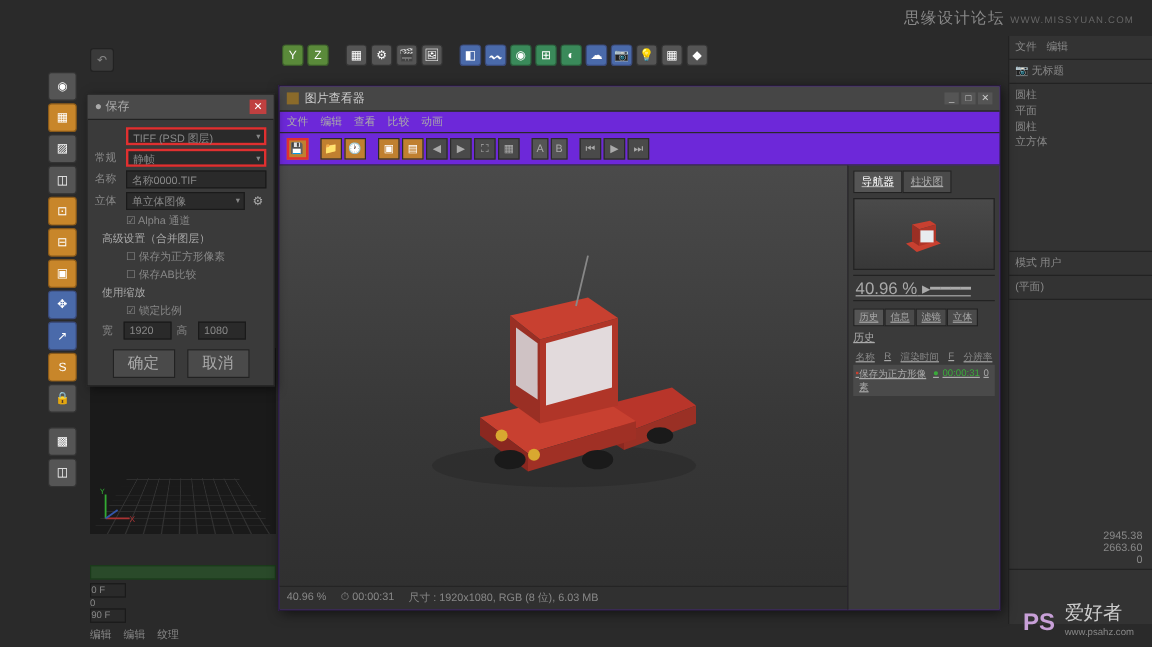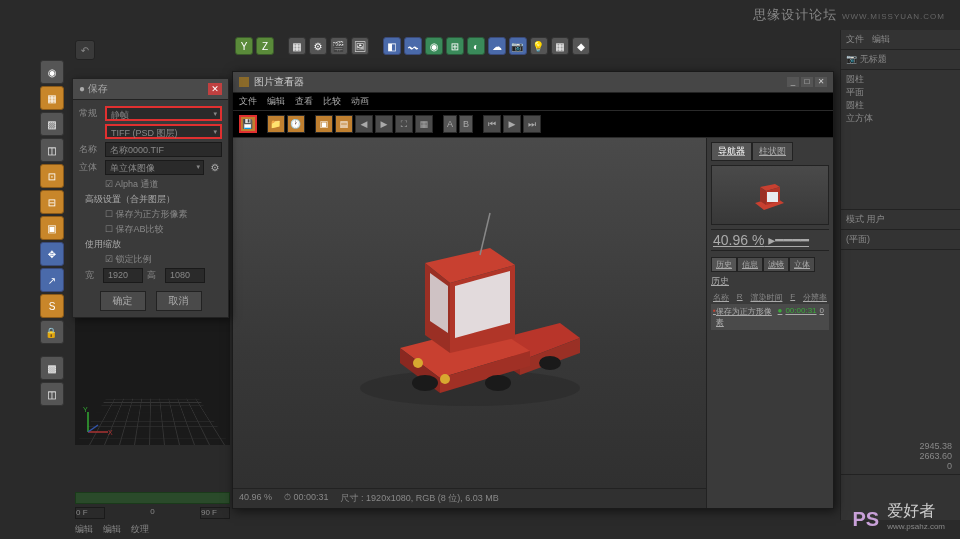--- a/index.html
+++ b/index.html
@@ -37,24 +37,24 @@
 .save-title { background: #4a4a4a; padding: 3px 6px; display: flex; align-items: center; justify-content: space-between; border-bottom: 1px solid #222; }
 .save-title .close { width: 14px; height: 12px; background: #c04040; color: #fff; text-align: center; font-size: 9px; line-height: 12px; }
 .save-body { padding: 6px; }
 .save-row { display: flex; align-items: center; margin-bottom: 3px; gap: 4px; }
 .save-label { width: 22px; font-size: 9px; color: #888; }
 .save-field { flex: 1; background: #2a2a2a; border: 1px solid #1a1a1a; padding: 1px 4px; font-size: 9px; color: #888; height: 15px; position: relative; }
 .save-field.red-hl { border: 2px solid #e03030; }
 .dd-arrow { position: absolute; right: 3px; top: 2px; font-size: 7px; color: #888; }
 .save-check { font-size: 9px; color: #888; margin: 2px 0 2px 26px; }
 .save-btns { display: flex; justify-content: center; gap: 10px; margin-top: 8px; }
-.save-btn { background: #4a4a4a; border: 1px solid #222; padding: 2px 12px; font-size: 10px; color: #aaa; }
-
-
-.viewer { position: absolute; left: 232px; top: 71px; width: 602px; height: 438px; background: #000000; border: 1px solid #1a1a1a; z-index: 40; box-shadow: 2px 2px 10px rgba(0,0,0,0.6); }
+.save-btn { background: #4a4a4a; border: 1px solid #222; padding: 2px 12px; font-size: 13px; color: #aaa; }
+
+
+.viewer { position: absolute; left: 232px; top: 71px; width: 602px; height: 438px; background: #6d28d9; border: 1px solid #1a1a1a; z-index: 40; box-shadow: 2px 2px 10px rgba(0,0,0,0.6); }
 .viewer-title { background: #464646; padding: 3px 6px; display: flex; align-items: center; font-size: 10px; color: #ccc; border-bottom: 1px solid #222; }
 .viewer-title .sq { width: 10px; height: 10px; background: #8a6a2a; margin-right: 5px; }
 .viewer-title .winbtns { margin-left: auto; display: flex; gap: 2px; }
 .viewer-title .winbtn { width: 12px; height: 10px; background: #555; font-size: 8px; text-align: center; line-height: 10px; }
 .viewer-menu { padding: 2px 6px; display: flex; gap: 10px; font-size: 9px; color: #aaa; border-bottom: 1px solid #2a2a2a; }
 .viewer-toolbar { padding: 4px 6px; display: flex; gap: 2px; align-items: center; border-bottom: 1px solid #2a2a2a; }
 .vt-icon { width: 18px; height: 18px; background: #4a4a4a; border: 1px solid #2a2a2a; display: flex; align-items: center; justify-content: center; font-size: 9px; }
 .vt-icon.orange { background: #c08030; color: #fff; }
 .vt-icon.hl { border: 2px solid #e03030; }
 .vt-sep { width: 6px; }
@@ -83,21 +83,21 @@
 .vr-hist-row { font-size: 8px; color: #aaa; display: flex; padding: 2px; background: #4a4a4a; }
 .vr-hist-row .dot { color: #3aaa3a; margin: 0 3px; }
 
 
 .app-right { position: absolute; right: 0; top: 30px; width: 120px; height: 490px; background: #333; border-left: 1px solid #222; font-size: 9px; color: #888; }
 .app-right .section { padding: 3px 5px; border-bottom: 1px solid #222; }
 
 
 .timeline { position: absolute; left: 75px; bottom: 20px; width: 155px; }
 .tl-bar { height: 12px; background: #2a4a2a; border: 1px solid #1a3a1a; margin-bottom: 3px; }
-.tl-nums { display: flex; justify-content: space-between; font-size: 8px; color: #888; }
+.tl-nums { display: flex; justify-content: center; font-size: 8px; color: #888; flex-direction: column; }
 .tl-field { width: 30px; height: 12px; background: #2a2a2a; border: 1px solid #1a1a1a; display: inline-block; }
 
 
 .viewport { position: absolute; left: 75px; top: 290px; width: 155px; height: 155px; background: #1a1a1a; }
 .viewport::before { content: ''; position: absolute; inset: 0; background-image: repeating-linear-gradient(0deg, transparent, transparent 14px, #333 14px, #333 15px), repeating-linear-gradient(90deg, transparent, transparent 14px, #333 14px, #333 15px); transform: perspective(200px) rotateX(60deg); transform-origin: bottom; }
 .axis { position: absolute; left: 8px; bottom: 8px; }
 
 .bottom-menu { position: absolute; left: 75px; bottom: 3px; font-size: 9px; color: #888; display: flex; gap: 10px; }
 </style>
 </head>
@@ -209,29 +209,29 @@
   </div>
 </div>
 
 <div class="save-dialog">
   <div class="save-title">
     <span>● <span>保存</span></span>
     <span class="close">✕</span>
   </div>
   <div class="save-body">
     <div class="save-row">
+      <span class="save-label"></span>
+      <div class="save-field red-hl">
+        <span>TIFF (PSD 图层)</span><span class="dd-arrow">▾</span>
+      </div>
+    </div>
+    <div class="save-row">
       <span class="save-label">常规</span>
       <div class="save-field red-hl">
         <span>静帧</span><span class="dd-arrow">▾</span>
-      </div>
-    </div>
-    <div class="save-row">
-      <span class="save-label"></span>
-      <div class="save-field red-hl">
-        <span>TIFF (PSD 图层)</span><span class="dd-arrow">▾</span>
       </div>
     </div>
     <div class="save-row">
       <span class="save-label">名称</span>
       <div class="save-field">名称0000.TIF</div>
     </div>
     <div class="save-row">
       <span class="save-label">立体</span>
       <div class="save-field">
         <span>单立体图像</span><span class="dd-arrow">▾</span>

